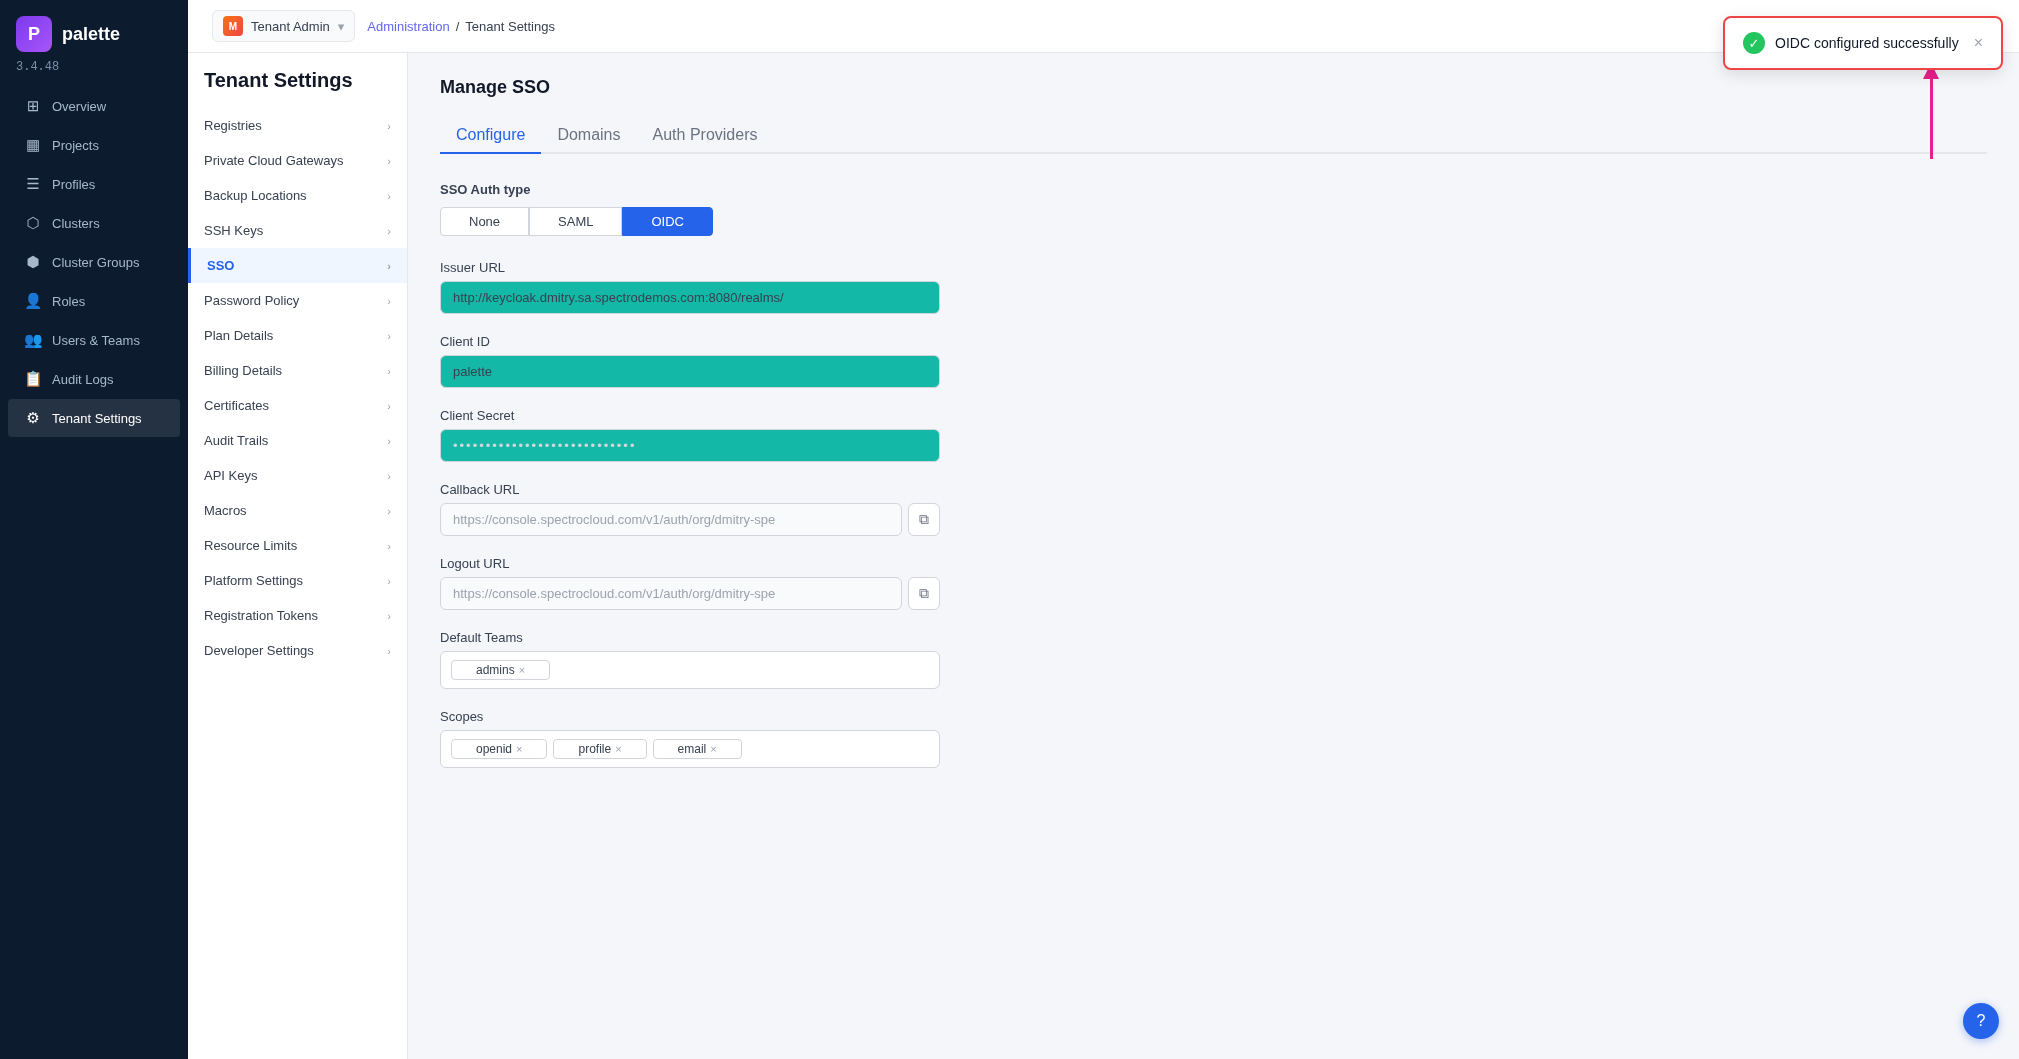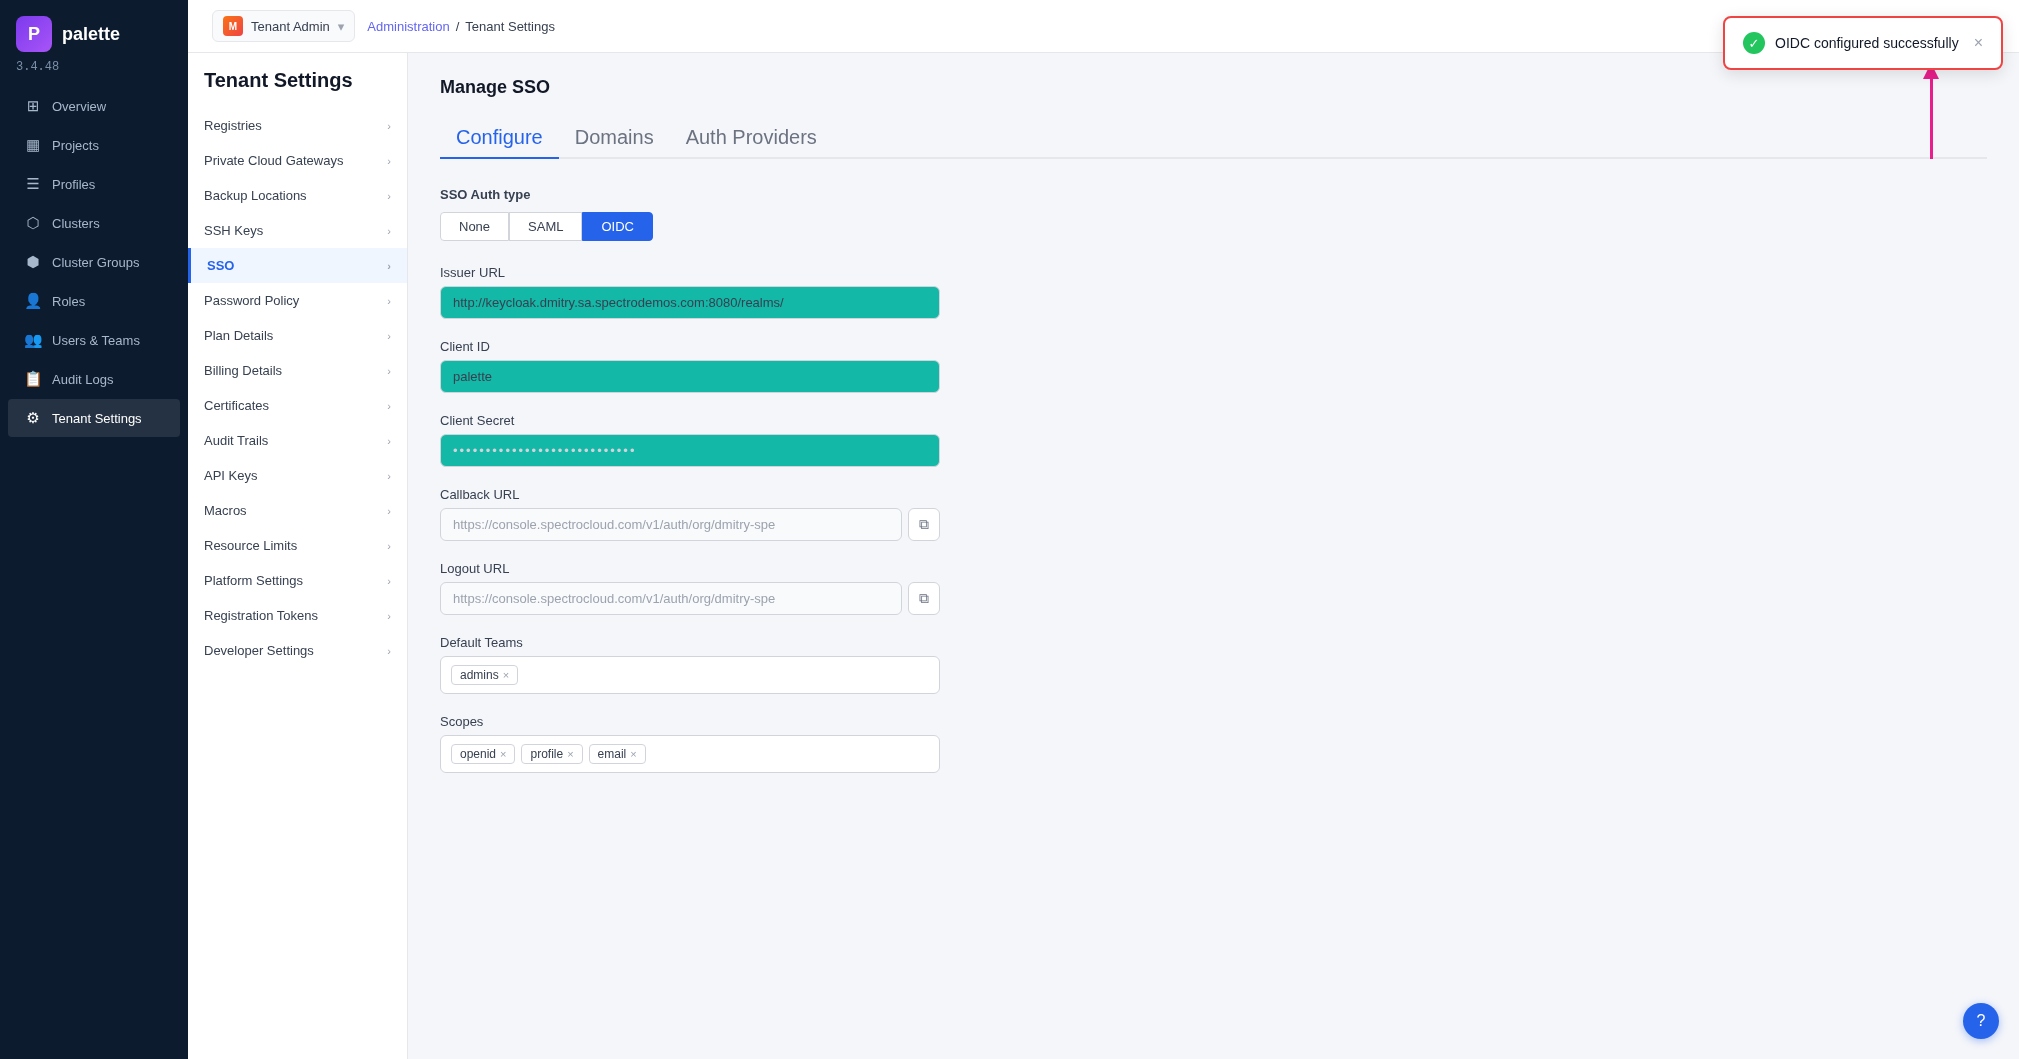--- a/index.html
+++ b/index.html
@@ -107,30 +107,30 @@
     .settings-item.active { background: #eff6ff; color: #2563eb; font-weight: 600; border-left: 3px solid #2563eb; }
     .settings-item .chevron { color: #9ca3af; font-size: 11px; }
 
     
     .panel { flex: 1; overflow-y: auto; padding: 24px 32px; position: relative; }
     .panel-title { font-size: 18px; font-weight: 600; color: #111827; margin-bottom: 20px; }
 
     
     .tabs { display: flex; gap: 0; border-bottom: 2px solid #e5e7eb; margin-bottom: 28px; }
     .tab {
-      padding: 8px 16px; font-size: 20px; cursor: pointer;
+      padding: 8px 16px; font-size: 16px; cursor: pointer;
       color: #6b7280; border-bottom: 2px solid transparent; margin-bottom: -2px;
     }
     .tab.active { color: #2563eb; border-bottom-color: #2563eb; font-weight: 500; }
 
     
     .form-section-label { font-size: 13px; font-weight: 600; color: #374151; margin-bottom: 10px; }
     .sso-auth-type { display: flex; margin-bottom: 24px; }
     .auth-btn {
-      padding: 6px 18px; font-size: 13px; border: 1px solid #d1d5db;
+      padding: 6px 28px; font-size: 13px; border: 1px solid #d1d5db;
       cursor: pointer; background: #fff; color: #374151;
     }
     .auth-btn:first-child { border-radius: 4px 0 0 4px; }
     .auth-btn:last-child { border-radius: 0 4px 4px 0; }
     .auth-btn.active { background: #2563eb; color: #fff; border-color: #2563eb; }
 
     .form-group { margin-bottom: 20px; }
     .form-label { font-size: 13px; font-weight: 500; color: #374151; margin-bottom: 6px; display: block; }
     .form-input {
       width: 100%; max-width: 500px;
@@ -149,21 +149,21 @@
     }
 
     .tag-input {
       border: 1px solid #d1d5db; border-radius: 6px;
       padding: 6px 10px; max-width: 500px;
       display: flex; align-items: center; gap: 6px; flex-wrap: wrap;
       background: #fff; min-height: 38px;
     }
     .tag {
       background: #fff; border: 1px solid #d1d5db; border-radius: 4px;
-      padding: 2px 8px; font-size: 12px; color: #374151;
+      padding: 2px 24px; font-size: 12px; color: #374151;
       display: flex; align-items: center; gap: 4px;
     }
     .tag .tag-close { cursor: pointer; color: #9ca3af; font-size: 11px; }
 
     
     .arrow-annotation {
       position: absolute;
       top: 20px;
       right: 220px;
       display: flex;

